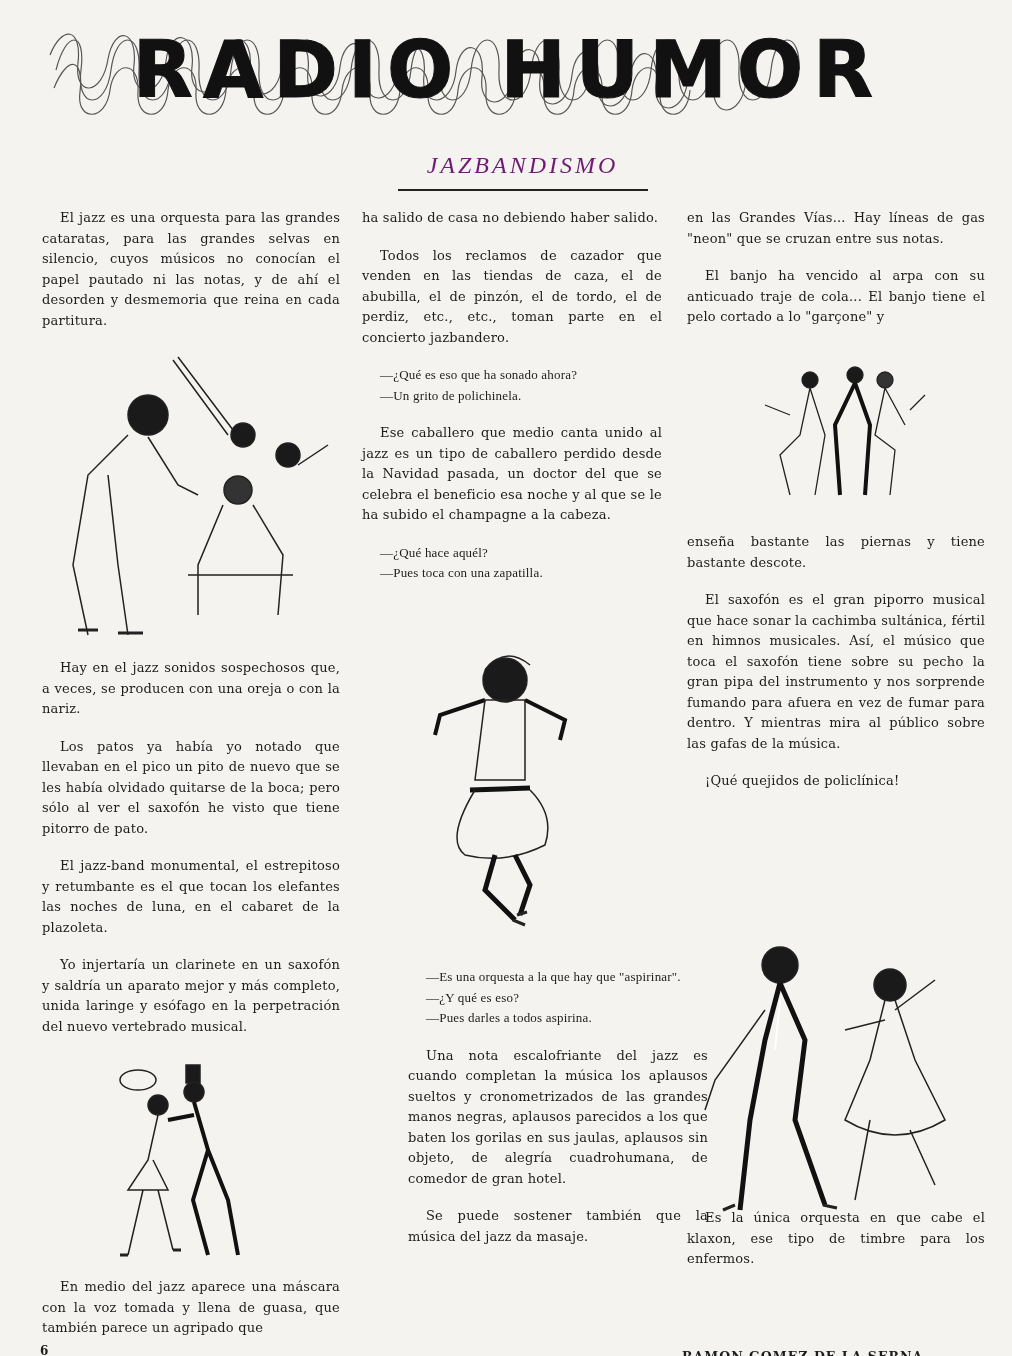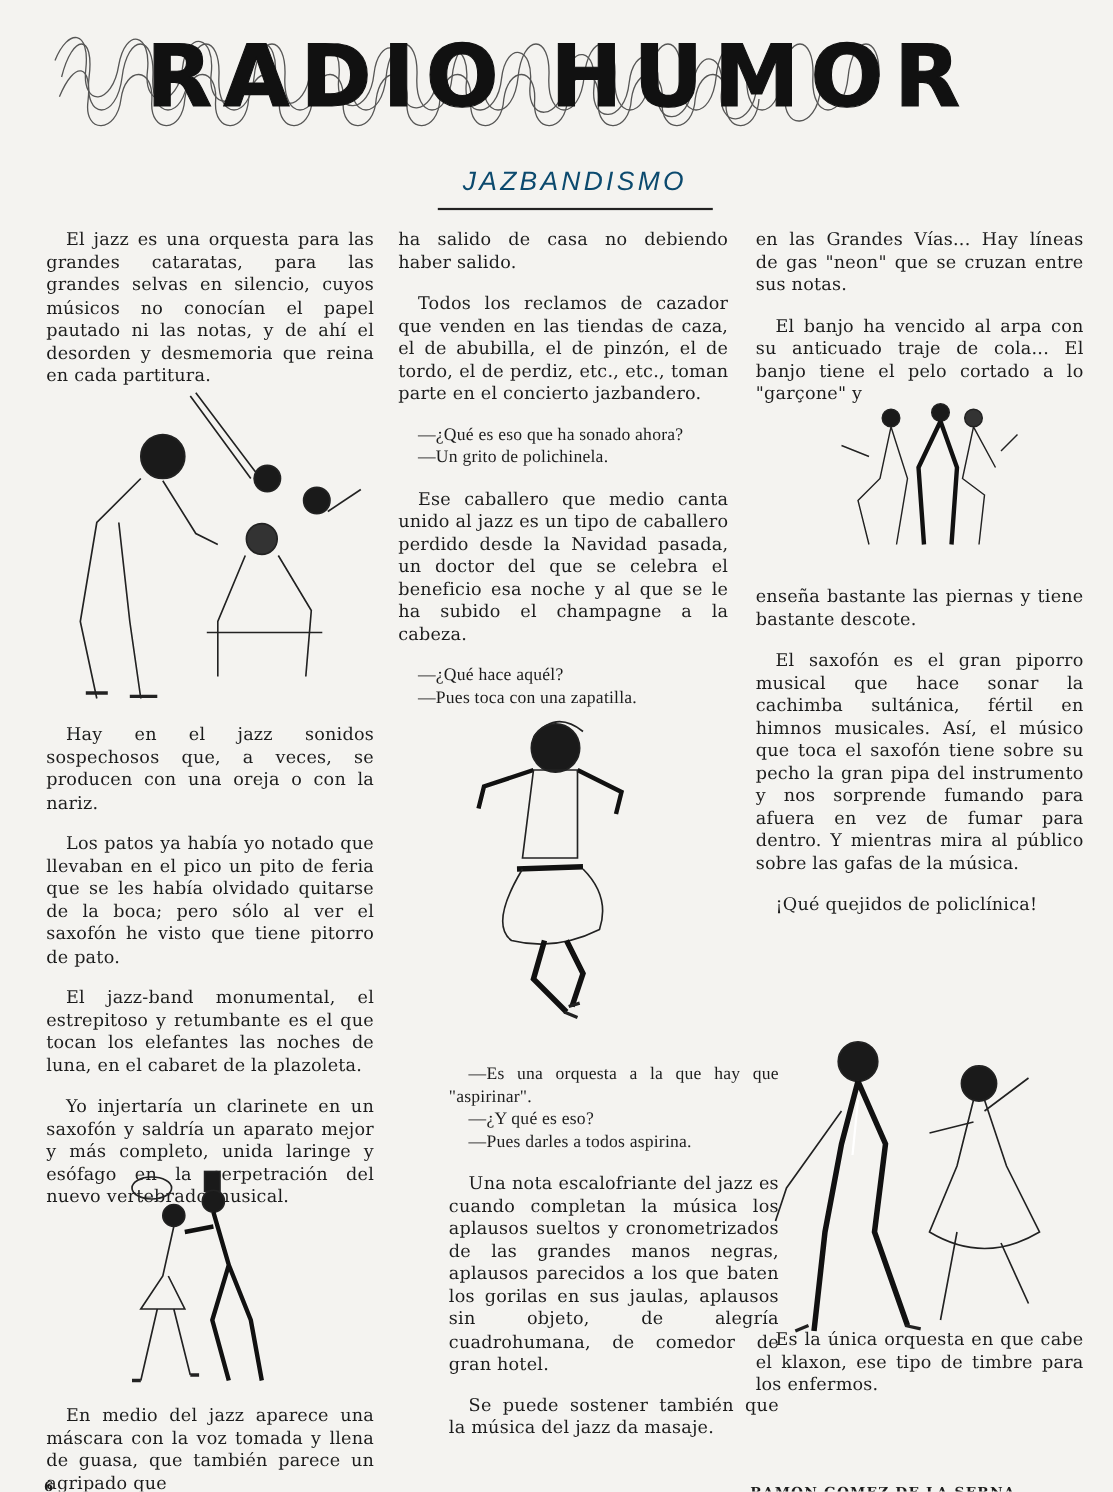--- a/index.html
+++ b/index.html
@@ -17,33 +17,33 @@
   .masthead-text {
     position: absolute; left: 0; top: 0; width: 100%; height: 100%;
     display: flex; align-items: center; justify-content: center;
     font-family: "DejaVu Sans", sans-serif; font-weight: bold;
     font-size: 78px; letter-spacing: 10px; color: #111;
     -webkit-text-stroke: 1px #111;
   }
   .subtitle {
     position: absolute; left: 385px; top: 152px; width: 275px;
     text-align: center;
-    font-family: Liberation Sans, sans-serif; font-style: italic;
-    font-size: 24px; letter-spacing: 3px; color: #0c4a6e;
+    font-family: Liberation Serif, serif; font-style: italic;
+    font-size: 24px; letter-spacing: 3px; color: #701a75;
   }
   .subtitle-rule {
     position: absolute; left: 398px; top: 189px; width: 250px; height: 2px; background: #222;
   }
   .col { position: absolute; top: 208px; }
   .col1 { left: 42px; width: 298px; }
   .col2 { left: 362px; width: 300px; }
   .col3 { left: 687px; width: 298px; }
   p {
     margin: 0 0 17px 0;
-    font-size: 16px; line-height: 20.5px;
+    font-size: 13px; line-height: 20.5px;
     text-align: justify; text-indent: 18px;
     letter-spacing: 0.2px;
   }
   p.noindent { text-indent: 0; }
   p.tight { margin-bottom: 0; }
   .dialog p { margin-bottom: 0; }
   .dialog { margin-bottom: 17px; font-family: Liberation Serif, serif; }
   .illus {
     position: absolute;
     display: flex; align-items: center; justify-content: center;
@@ -89,21 +89,21 @@
       <circle cx="240" cy="110" r="12" fill="#1a1a1a"></circle>
       <circle cx="190" cy="145" r="14" fill="#333"></circle>
       <path d="M175,160 L150,220 L150,270 M205,160 L235,210 L230,270 M140,230 L245,230"></path>
       <path d="M250,120 L280,100"></path>
     </g>
   </svg>
 </div>
 
 <div class="col col1" style="top:658px;">
   <p>Hay en el jazz sonidos sospechosos que, a veces, se producen con una oreja o con la nariz.</p>
-  <p>Los patos ya había yo notado que llevaban en el pico un pito de feria que se les había olvidado quitarse de la boca; pero sólo al ver el saxofón he visto que tiene pitorro de pato.</p>
+  <p>Los patos ya había yo notado que llevaban en el pico un pito de nuevo que se les había olvidado quitarse de la boca; pero sólo al ver el saxofón he visto que tiene pitorro de pato.</p>
   <p>El jazz-band monumental, el estrepitoso y retumbante es el que tocan los elefantes las noches de luna, en el cabaret de la plazoleta.</p>
   <p>Yo injertaría un clarinete en un saxofón y saldría un aparato mejor y más completo, unida laringe y esófago en la perpetración del nuevo vertebrado musical.</p>
 </div>
 
 <div class="illus" style="left:98px; top:1060px; width:160px; height:205px;">
   <svg viewBox="0 0 160 205">
     <g fill="none" stroke="#222" stroke-width="1.5">
       <ellipse cx="40" cy="20" rx="18" ry="10"></ellipse>
       <circle cx="60" cy="45" r="10" fill="#1a1a1a"></circle>
       <path d="M60,55 L50,100 L30,130 L70,130 L55,100 M45,130 L30,195 M60,130 L75,190"></path>

